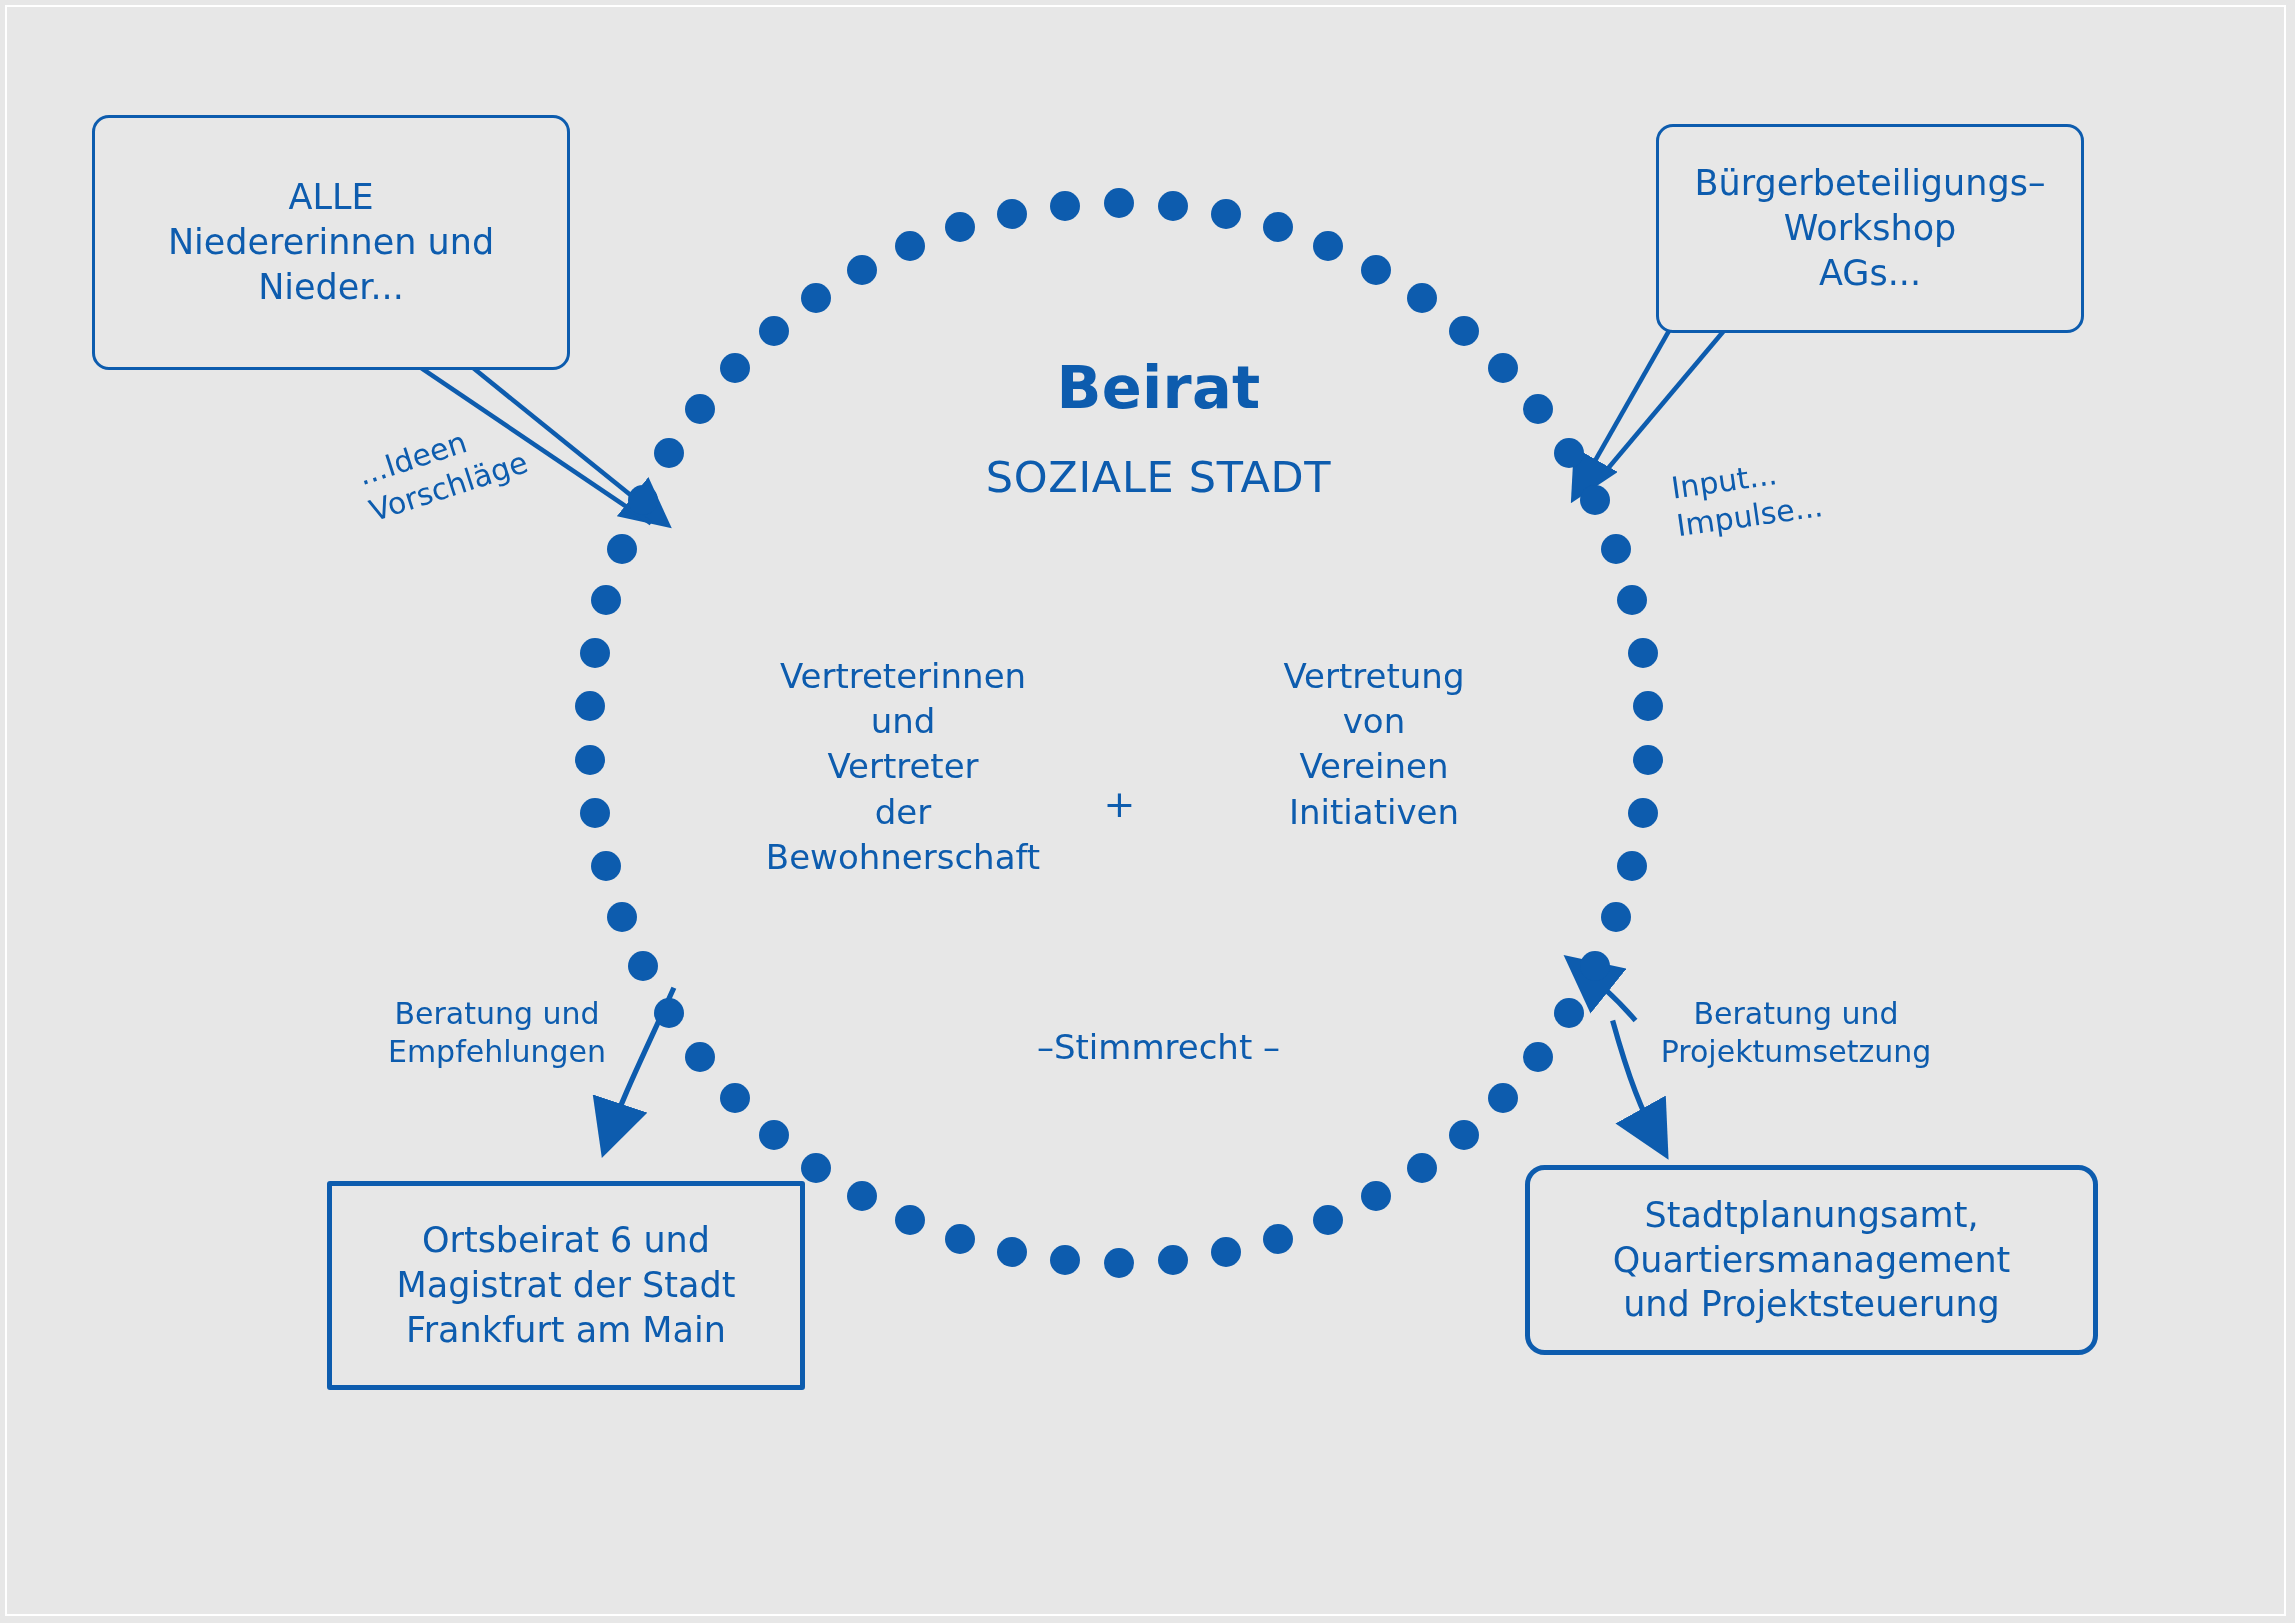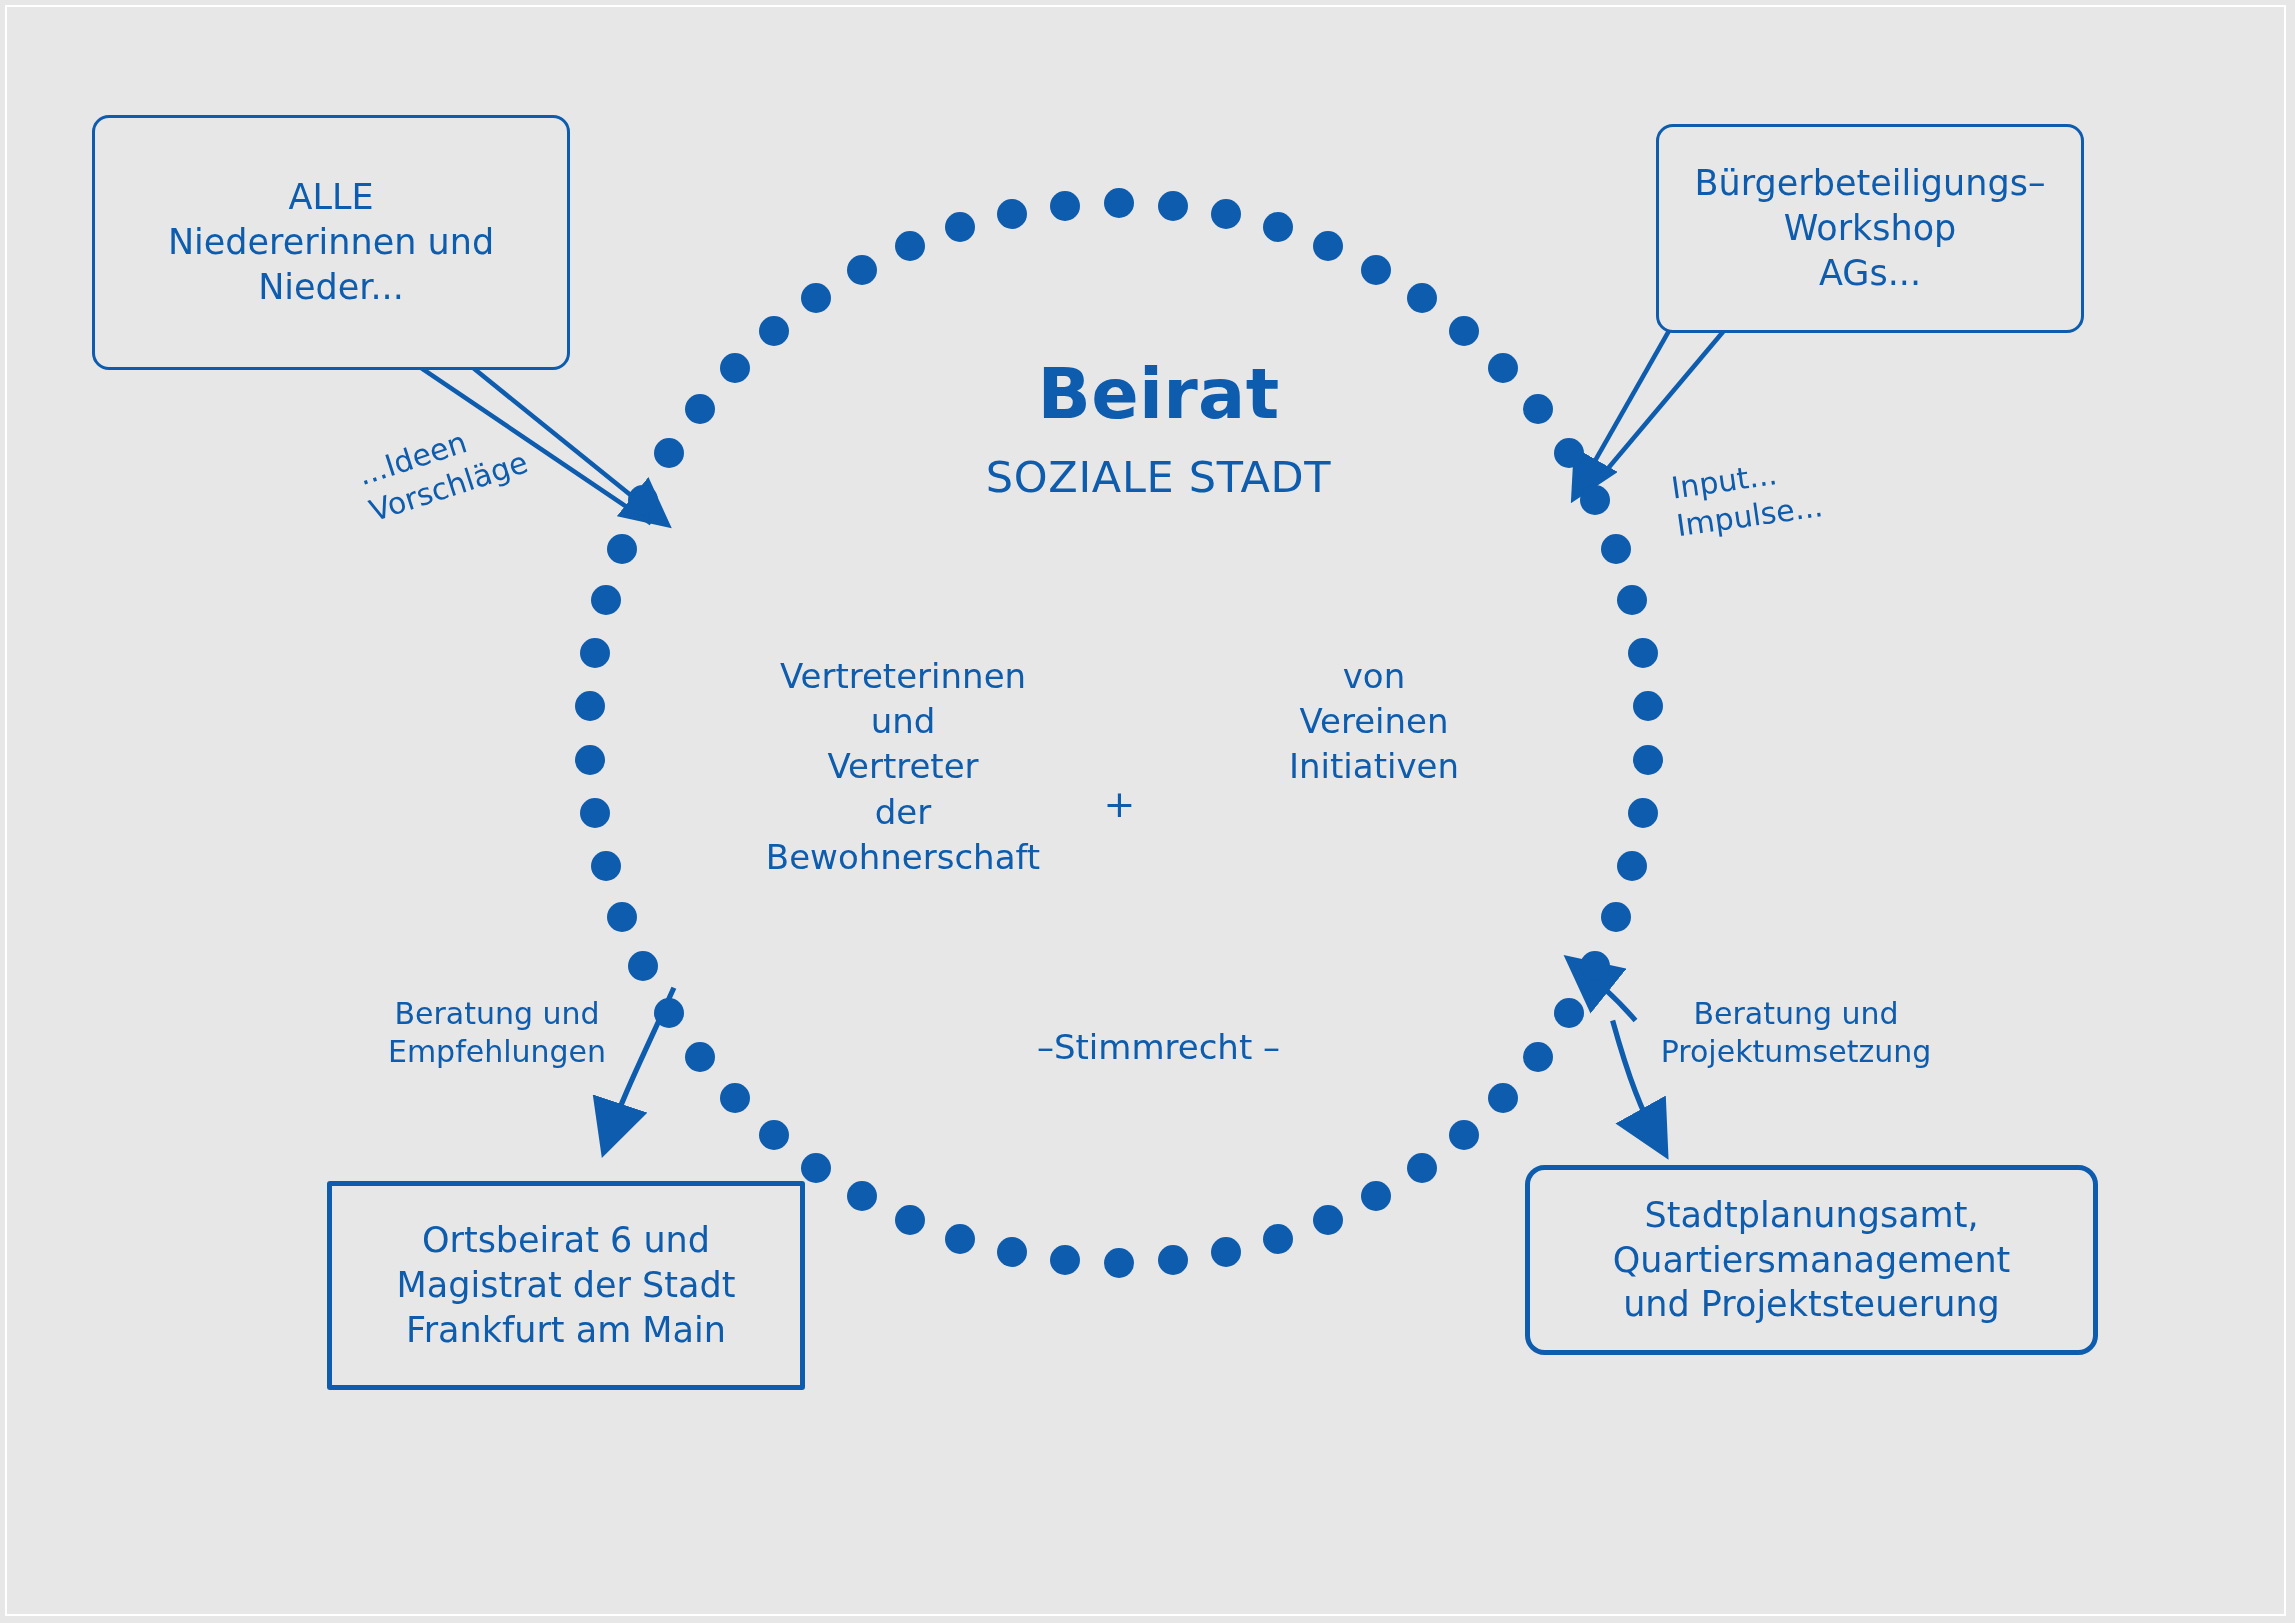--- a/index.html
+++ b/index.html
@@ -52,21 +52,21 @@
   
   .centre-block {
     position: absolute;
     text-align: center;
     color: #0d5cae;
   }
   #beirat-title {
     left: 864px;
     top: 353px;
     width: 589px;
-    font-size: 70px;
+    font-size: 59px;
     font-weight: bold;
     letter-spacing: 0.3px;
   }
   #beirat-sub1 {
     left: 864px;
     top: 452px;
     width: 589px;
     font-size: 43px;
     letter-spacing: 0.7px;
   }
@@ -297,20 +297,21 @@
     <div>Vertreterinnen</div>
     <div>und</div>
     <div>Vertreter</div>
     <div>der</div>
     <div>Bewohnerschaft</div>
   </div>
 
   <div class="centre-block" id="plus-sign">+</div>
 
   <div class="centre-block" id="col-right">
+    <div>Vertretung</div>
     <div>von</div>
     <div>Vereinen</div>
     <div>Initiativen</div>
   </div>
 
   <div class="centre-block" id="stimmrecht">–Stimmrecht  –</div>
 
   <div class="callout" id="box-alle">
     <div class="lines">
       <div>ALLE</div>

